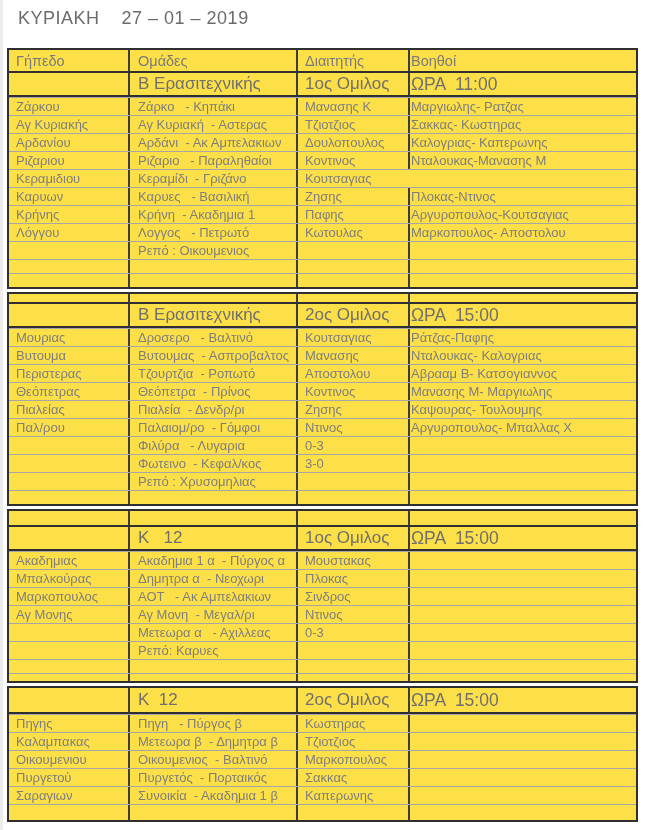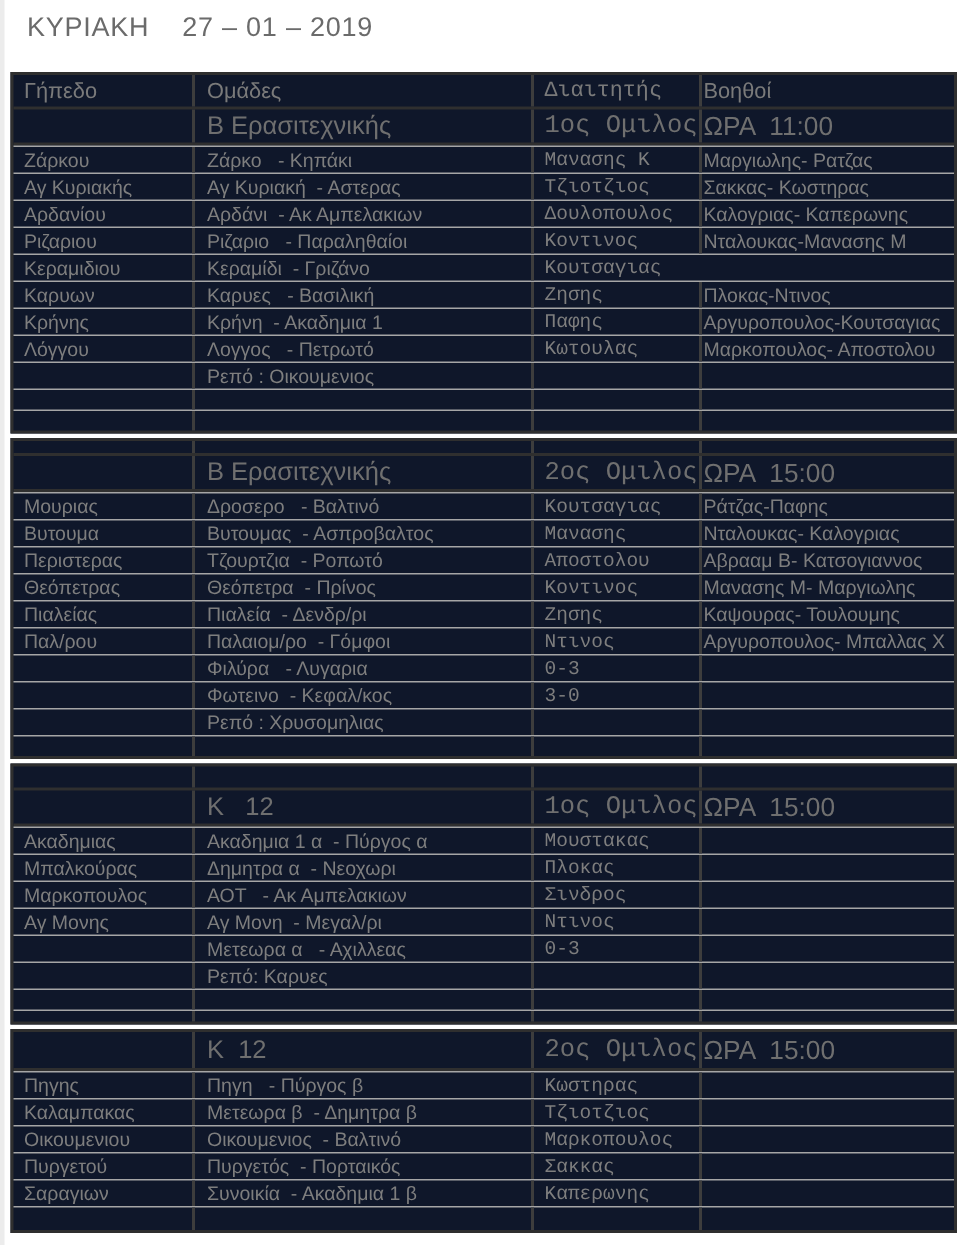--- a/index.html
+++ b/index.html
@@ -16,21 +16,21 @@
   }
   .page-title{
     position:absolute;left:18px;top:8px;
     font-size:18px;color:#6b6b6b;letter-spacing:0.5px;
     white-space:pre;
     text-align:center;
   }
   #tables{position:absolute;left:7px;top:48px;width:631px;}
   .tbl{
     border:2px solid #2f2f2f;
-    background:#0f172a;
+    background:#fde047;
     box-sizing:border-box;
   }
   .tbl + .tbl{margin-top:3px;}
   .row{
     display:flex;align-items:center;
     height:18px;box-sizing:border-box;
     border-top:1px solid #a6a6a6;
   }
   .tbl .row:first-child{border-top:none;}
   .row.colhead{height:21px;}
@@ -49,22 +49,22 @@
   .tbl[data-idx="2"] .row.trail{height:14px;}
   .tbl[data-idx="2"] .row.trail:last-child{height:8px;}
   .tbl[data-idx="3"] .row.trail{height:16px;}
   .cell{
     height:100%;box-sizing:border-box;
     display:flex;align-items:center;
     white-space:pre;overflow:hidden;
     font-size:13px;color:#7e7e7e;
   }
   .c1{width:119px;padding-left:7px;}
-  .c2{width:226px;padding-left:8px;border-left:2px solid #3d3d3d;}
-  .c3{width:112px;padding-left:7px;border-left:2px solid #3d3d3d;font-family:Liberation Mono, monospace;}
+  .c2{width:168px;padding-left:8px;border-left:2px solid #3d3d3d;}
+  .c3{width:112px;padding-left:7px;border-left:2px solid #3d3d3d;}
   .c4{flex:1;padding-left:1px;border-left:2px solid #3d3d3d;}
   .row.colhead .cell{font-size:14.5px;color:#7a7a7a;}
   .row.section .cell{font-size:17px;color:#6f6f6f;}
   .row.section .c4{font-size:17.5px;}
 </style>
 </head>
 <body>
 
 <div class="page-title">ΚΥΡΙΑΚΗ    27 – 01 – 2019</div>
 

